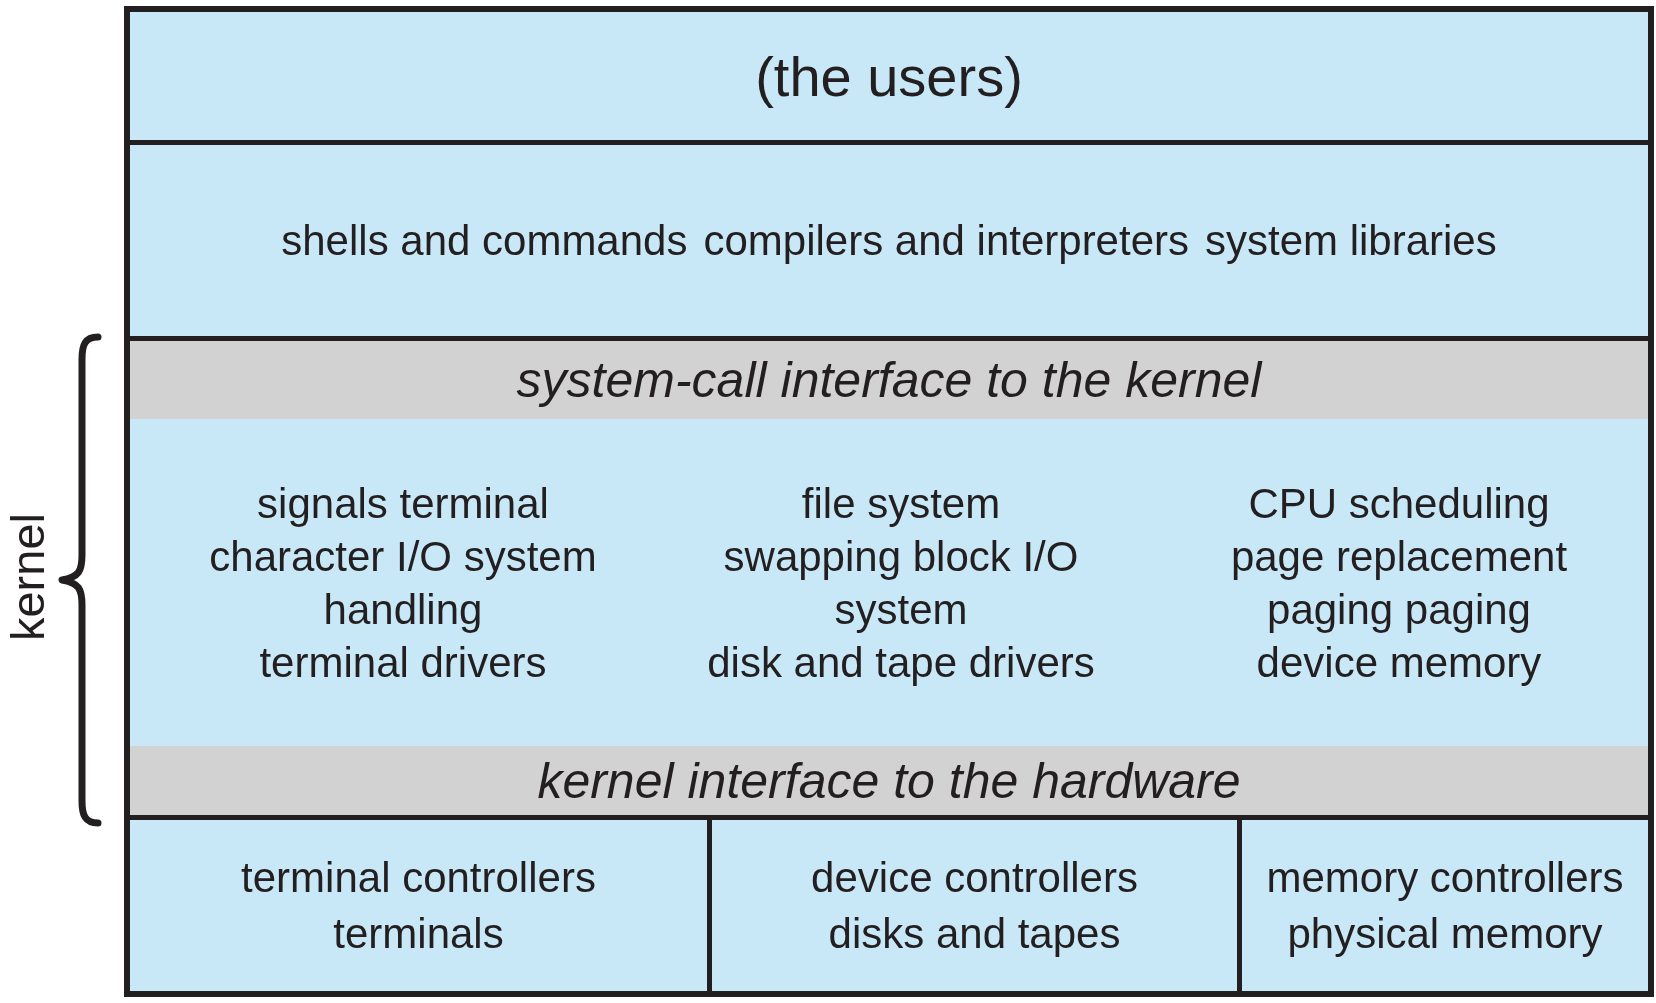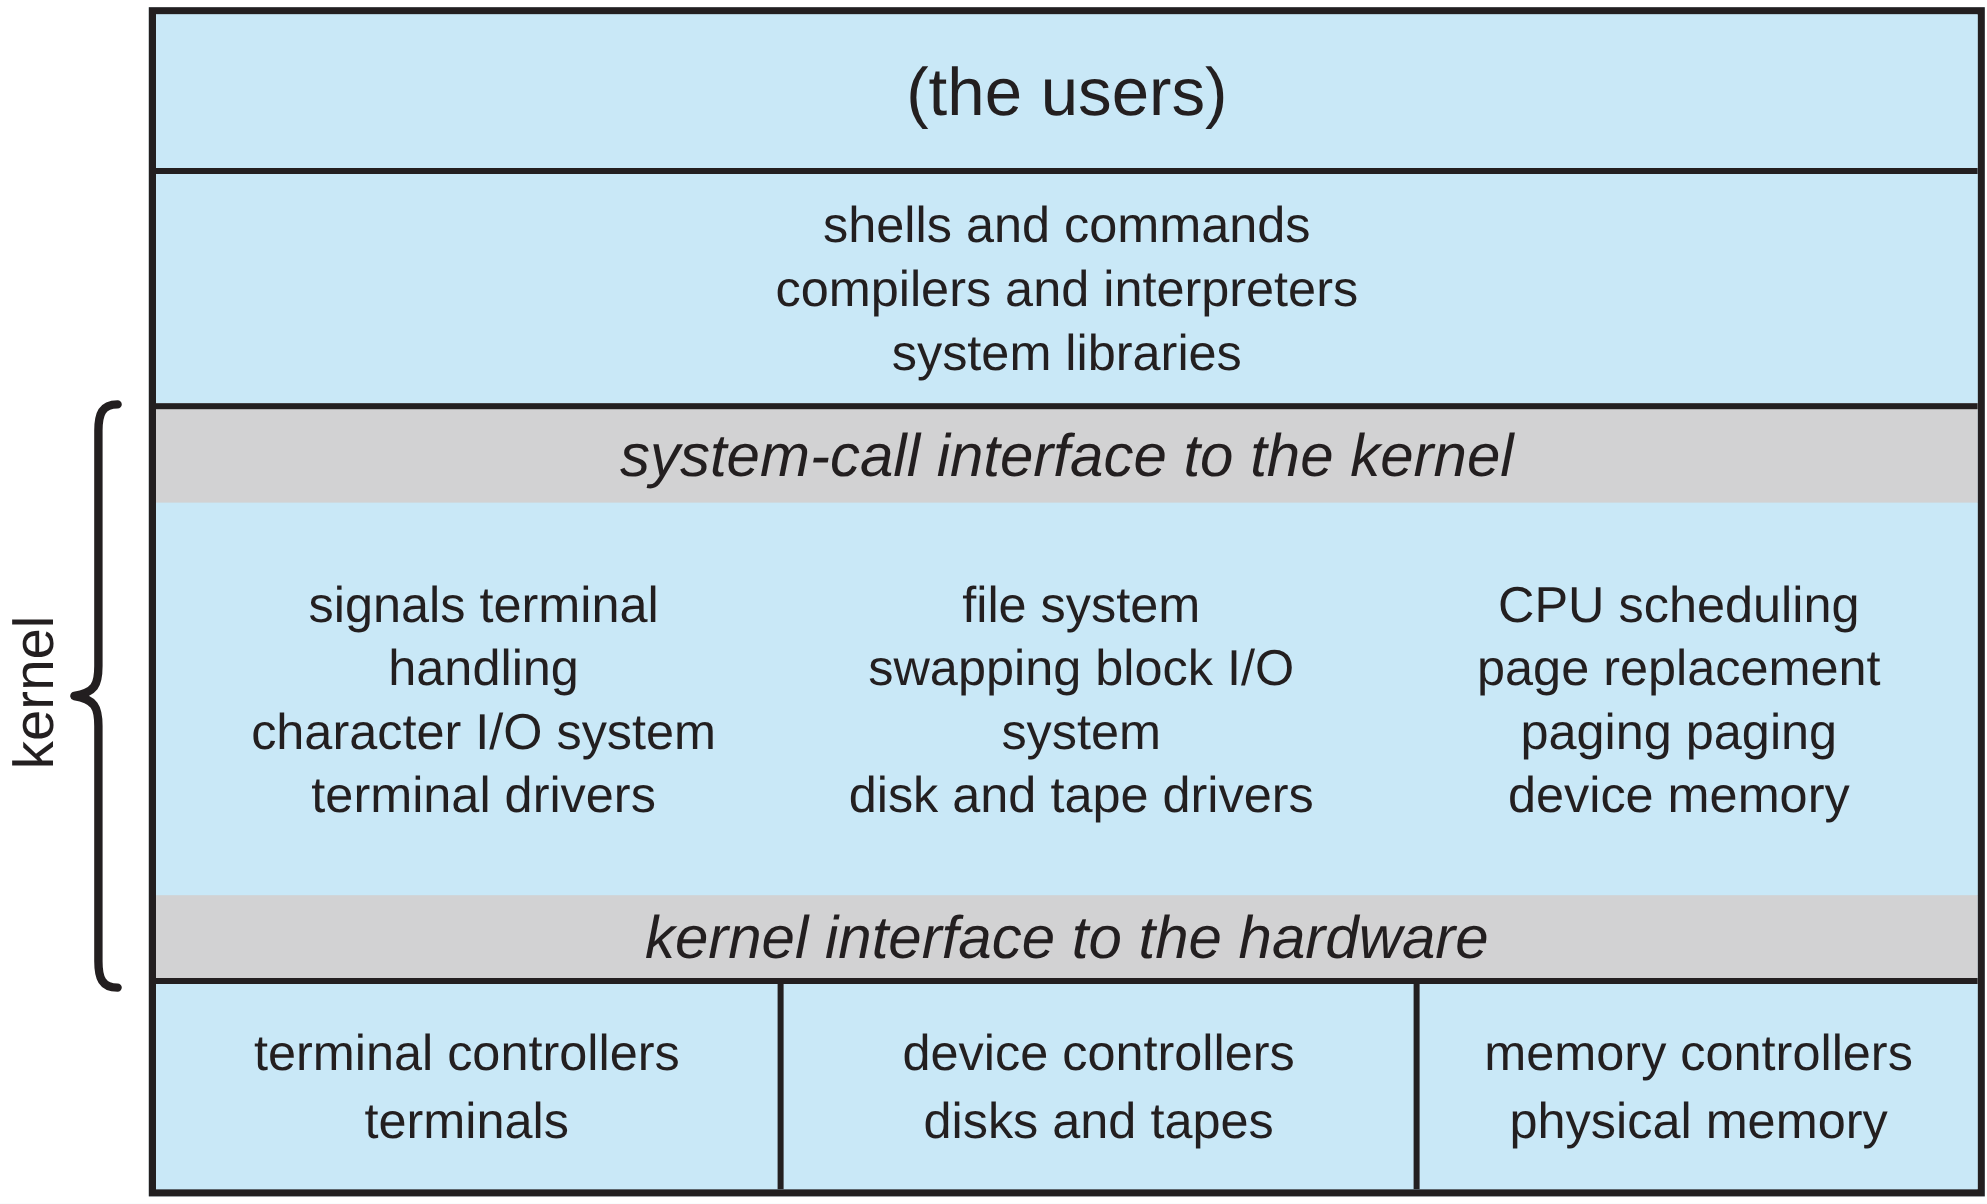--- a/index.html
+++ b/index.html
@@ -37,26 +37,27 @@
     border-bottom: 5px solid #231f20;
     display: flex;
     align-items: center;
     justify-content: center;
     font-size: 56px;
     background: #c9e8f7;
   }
   .row-programs {
     height: 191px;
     display: flex;
-    flex-direction: column;
+    flex-direction: row;
     align-items: center;
     justify-content: center;
     font-size: 42px;
     line-height: 53px;
     background: #c9e8f7;
+    gap: 16px;
   }
   .bar {
     background: #d2d2d3;
     display: flex;
     align-items: center;
     justify-content: center;
     font-size: 50px;
     font-style: italic;
   }
   .bar-syscall {
@@ -91,21 +92,21 @@
   .hcell {
     display: flex;
     flex-direction: column;
     align-items: center;
     justify-content: center;
     text-align: center;
     font-size: 42px;
     line-height: 56px;
     box-sizing: border-box;
   }
-  .hcell-1 { width: 523px; border-right: 5px solid #231f20; }
+  .hcell-1 { width: 582px; border-right: 5px solid #231f20; }
   .hcell-2 { width: 530px; border-right: 5px solid #231f20; }
   .hcell-3 { flex: 1; }
 
   
   .brace {
     position: absolute;
     left: 55px;
     top: 333px;
     width: 50px;
     height: 494px;
@@ -145,22 +146,22 @@
       <div class="line">system libraries</div>
     </div>
 
     <div class="bar bar-syscall">
       <div>system-call interface to the kernel</div>
     </div>
 
     <div class="row row-kernel">
       <div class="kcol">
         <div class="line">signals terminal</div>
+        <div class="line">character I/O system</div>
         <div class="line">handling</div>
-        <div class="line">character I/O system</div>
         <div class="line">terminal drivers</div>
       </div>
       <div class="kcol">
         <div class="line">file system</div>
         <div class="line">swapping block I/O</div>
         <div class="line">system</div>
         <div class="line">disk and tape drivers</div>
       </div>
       <div class="kcol">
         <div class="line">CPU scheduling</div>

